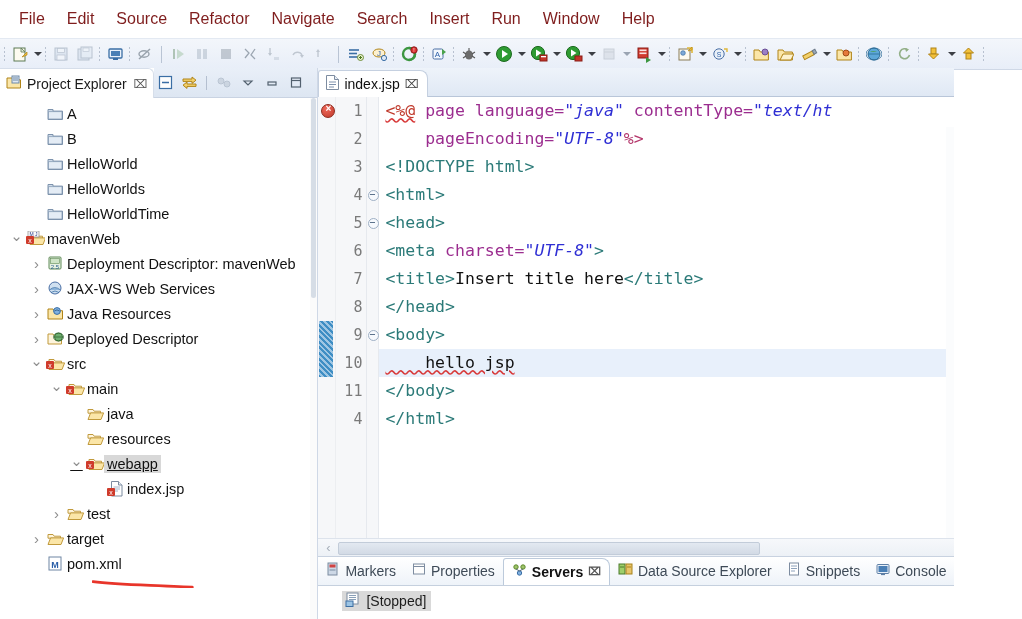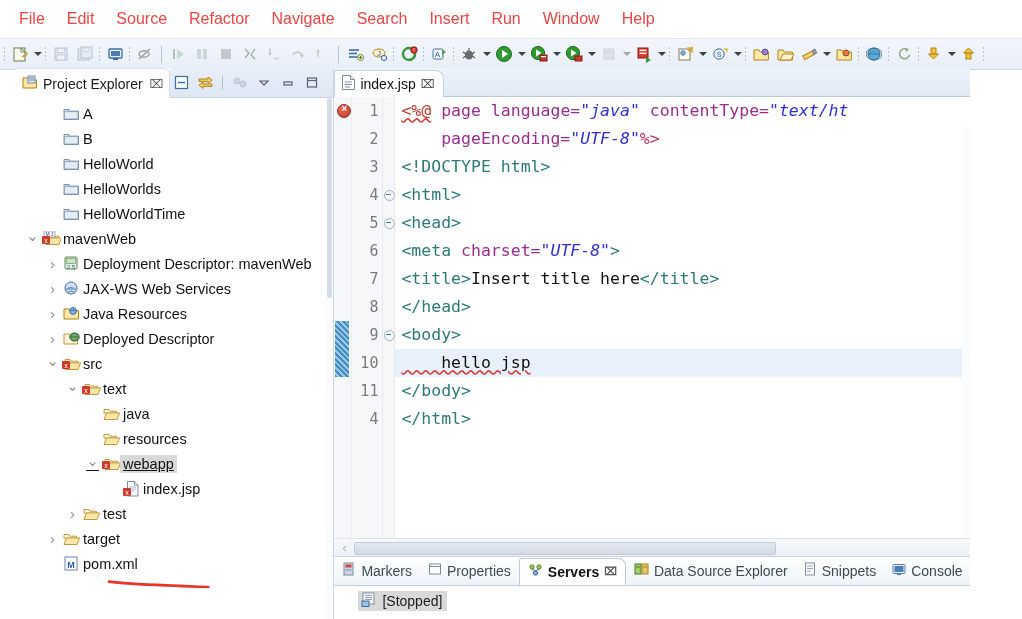--- a/index.html
+++ b/index.html
@@ -17,21 +17,21 @@
   
   .menubar {
     height: 38px;
     display: flex; align-items: center;
     background: #ffffff;
     padding-left: 8px;
     border-bottom: 0;
   }
   .menubar .menu-item {
     font-size: 16px;
-    color: #ef4444;
+    color: #7f1d1d;
     padding: 2px 11px;
     cursor: default;
     white-space: nowrap;
   }
 
   
   .toolbar {
     height: 30px;
     background: linear-gradient(to bottom,#f3f6fb 0%, #e8eef8 100%);
     border-top: 1px solid #e3e9f2;
@@ -64,21 +64,21 @@
   .tb-arrow::after {
     content: ""; width: 0; height: 0;
     border-left: 4px solid transparent;
     border-right: 4px solid transparent;
     border-top: 4px solid #3c3f45;
   }
   .tb-arrow.dim::after { border-top-color: #9aa4b2; }
 
   
   .main {
-    position: absolute; top: 68px; left: 16px;
+    position: absolute; top: 68px; left: 0;
     width: 852px; height: 551px;
     display: flex;
   }
 
   
   .left-pane {
     width: 386px; height: 551px;
     position: relative;
     background: #ffffff;
     display: flex; flex-direction: column;
@@ -756,21 +756,21 @@
           <div class="row" style="padding-left: 48px;">
             <span class="arrow open"></span>
             <span class="tico">
               <svg width="19" height="14" viewBox="0 0 19 14">
                 <path d="M3 2.5 h5 l1.2 1.7 h6.3 v2 h-12.5 z" fill="#fdf4dc" stroke="#c19a3c"></path>
                 <path d="M3 12.5 l2.6 -6.6 h13 l-2.6 6.6 z" fill="#fbe6a8" stroke="#c19a3c"></path>
                 <rect x="0" y="4" width="8" height="8" rx="1" fill="#cf3b2b"></rect>
                 <text x="4" y="10.5" font-size="7" fill="#fff" text-anchor="middle" font-family="Liberation Sans">x</text>
               </svg>
             </span>
-            <span class="tlabel">text</span>
+            <span class="tlabel">main</span>
           </div>
           <div class="row" style="padding-left: 68px;">
             <span class="arrow"></span>
             <span class="tico">
               <svg width="17" height="14" viewBox="0 0 17 14">
                 <path d="M1 2.5 h5 l1.2 1.7 h6.3 v2 h-12.5 z" fill="#fdf4dc" stroke="#c19a3c"></path>
                 <path d="M1 12.5 l2.6 -6.6 h13 l-2.6 6.6 z" fill="#fbe6a8" stroke="#c19a3c"></path>
               </svg>
             </span>
             <span class="tlabel">java</span>

